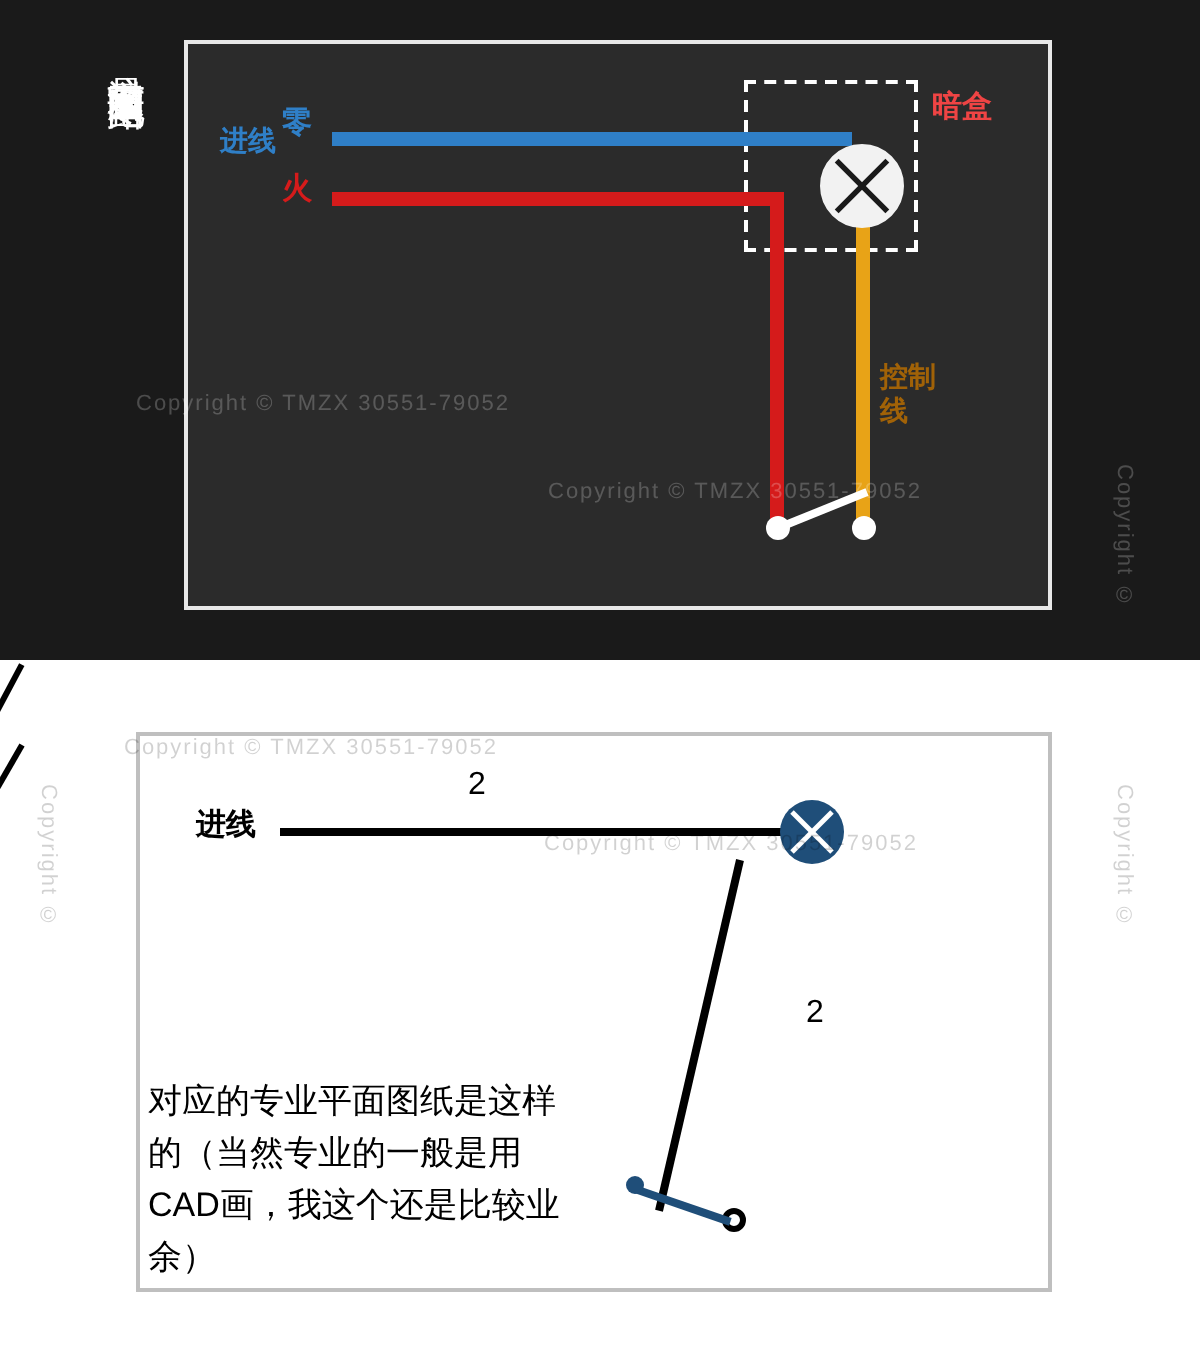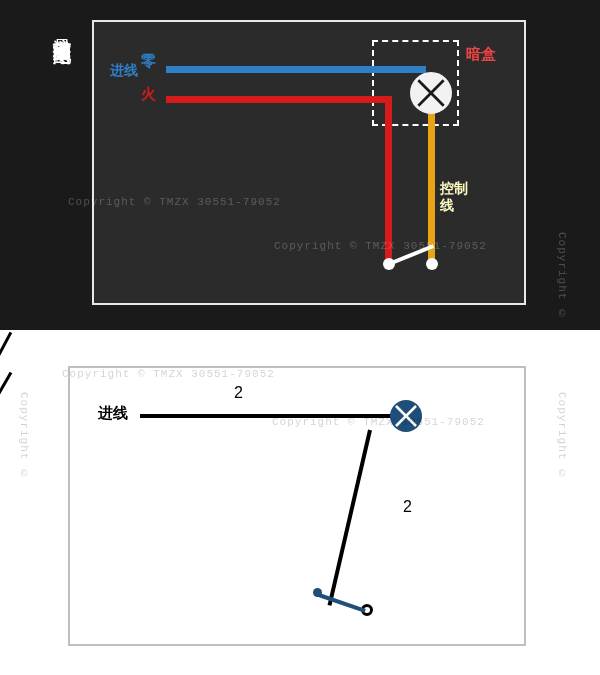--- a/index.html
+++ b/index.html
@@ -119,21 +119,21 @@
     color: #ef4444;
     font-size: 15px;
     font-weight: bold;
     line-height: 19px;
     width: 40px;
   }
   .label-control {
     position: absolute;
     left: 440px;
     top: 180px;
-    color: #fef9c3;
+    color: #a16207;
     font-size: 14px;
     font-weight: bold;
     line-height: 17px;
     width: 34px;
   }
 
   .dashed-box {
     position: absolute;
     left: 372px;
     top: 40px;
@@ -182,21 +182,21 @@
     width: 48px;
     height: 4px;
     background: #ffffff;
     transform-origin: 0 50%;
     transform: rotate(-22deg);
   }
 
   
   .wm {
     position: absolute;
-    font-family: Liberation Mono, monospace;
+    font-family: Liberation Sans, sans-serif;
     font-size: 11px;
     letter-spacing: 1px;
     white-space: nowrap;
     pointer-events: none;
   }
   .wm-dark { color: rgba(255,255,255,0.22); }
   .wm-light { color: rgba(0,0,0,0.18); }
   .wm-vert {
     writing-mode: vertical-rl;
   }
@@ -390,20 +390,21 @@
     </div>
 
     <div class="b-diag"></div>
     <div class="b-slash-2"></div>
     <div class="b-num-2">2</div>
 
     <div class="b-sw-dot"></div>
     <div class="b-sw-arm"></div>
     <div class="b-sw-dot2"></div>
 
+    <div class="b-caption">对应的专业平面图纸是这样的（当然专业的一般是用CAD画，我这个还是比较业余）</div>
 
     <div class="wm wm-light" style="left:62px; top:38px;">Copyright © TMZX 30551-79052</div>
     <div class="wm wm-light" style="left:272px; top:86px;">Copyright © TMZX 30551-79052</div>
     <div class="wm wm-light wm-vert" style="left:18px; top:62px;">Copyright ©</div>
     <div class="wm wm-light wm-vert" style="left:556px; top:62px;">Copyright ©</div>
   </div>
 
 </div>
 
 </body></html>

